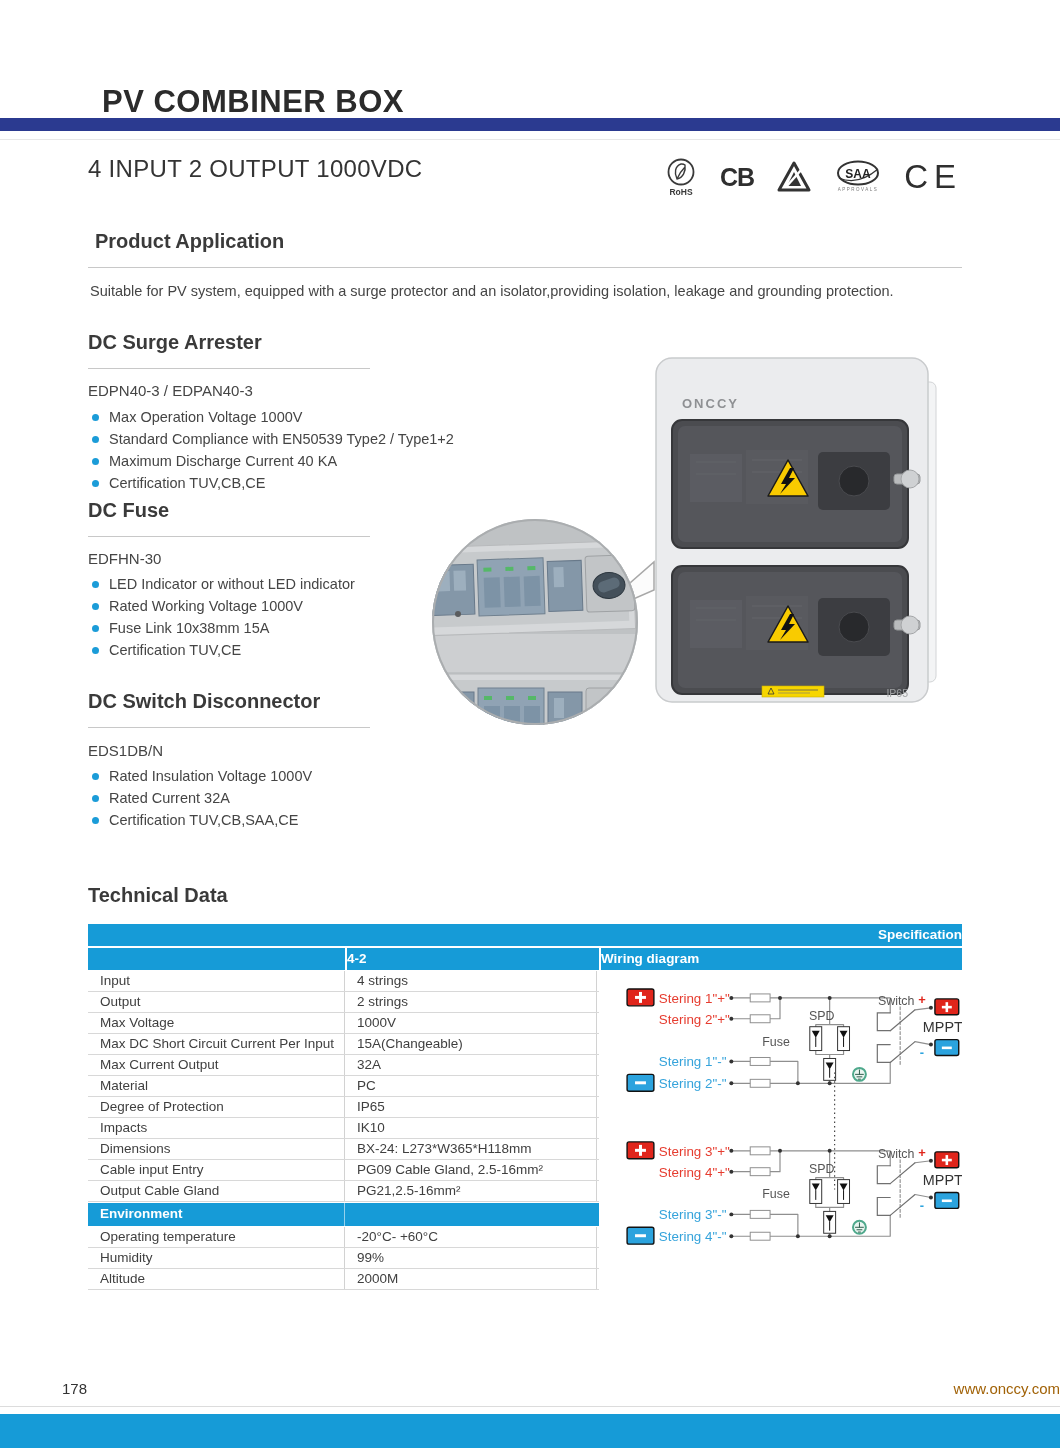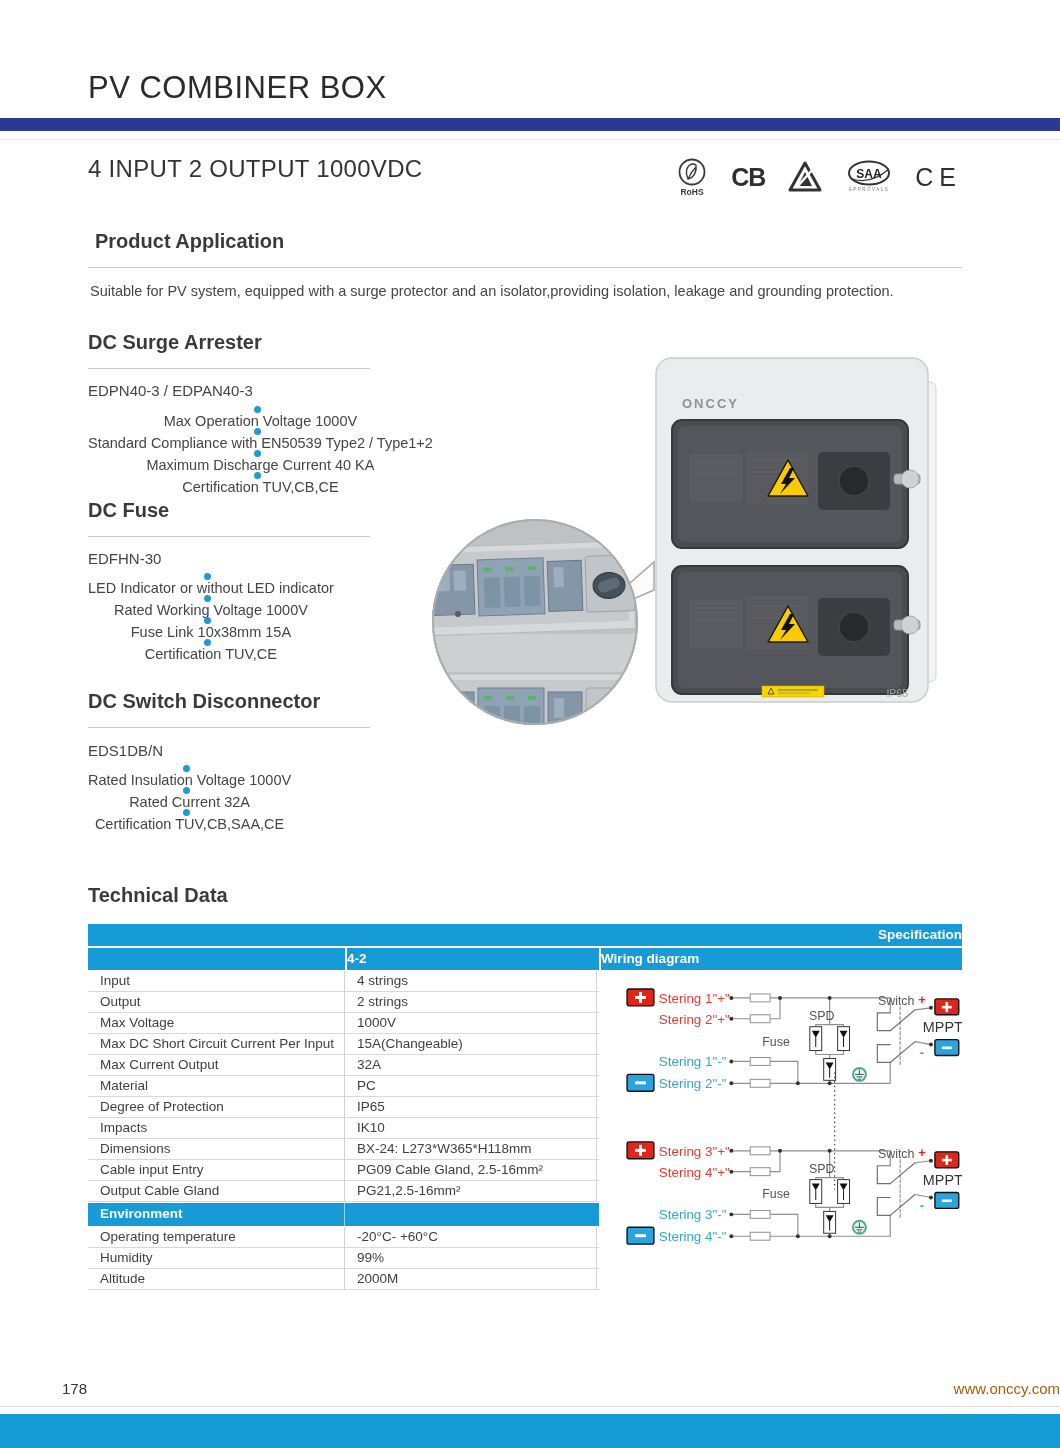--- a/index.html
+++ b/index.html
@@ -1,35 +1,35 @@
 <!DOCTYPE html>
 <html><head>
 <meta charset="utf-8">
 <style>
   html,body{margin:0;padding:0;background:#ffffff;}
   body{font-family:"Liberation Sans", sans-serif;color:#3d3d3d;}
   .page{position:relative;width:1060px;height:1448px;margin:0 auto;background:#fff;overflow:hidden;}
 
   
-  .page-title{position:absolute;left:88px;top:70px;font-size:31px;font-weight:400;letter-spacing:.5px;color:#2b2b2b;margin:0;}
+  .page-title{position:absolute;left:88px;top:70px;font-size:31px;font-weight:700;letter-spacing:.5px;color:#2b2b2b;margin:14px;}
   .navy-bar{position:absolute;left:0;top:118px;width:1060px;height:13px;background:#2b3a90;}
   .navy-subline{position:absolute;left:0;top:139px;width:1060px;height:1px;background:#e8e8e8;}
   .model-title{position:absolute;left:88px;top:155px;font-size:24px;color:#343434;letter-spacing:.3px;}
   .certs{position:absolute;right:98px;top:157px;display:flex;align-items:center;gap:22px;color:#2f2f2f;}
   .cert-cb{font-size:25px;font-weight:800;letter-spacing:-1px;}
-  .cert-ce{font-size:25px;font-weight:400;letter-spacing:6px;}
+  .cert-ce{font-size:33px;font-weight:400;letter-spacing:6px;}
 
   
   .sec-h{position:absolute;left:88px;font-size:20px;font-weight:600;color:#3a3a3a;margin:0;}
   .hr{position:absolute;left:88px;height:1px;background:#c8c8c8;}
   .desc{position:absolute;left:90px;top:283px;width:870px;font-size:14.5px;color:#454545;}
 
   .model-line{position:absolute;left:88px;font-size:15px;color:#454545;}
   .feat-list{position:absolute;left:88px;margin:0;padding:0;list-style:none;}
-  .feat-list li{display:flex;align-items:center;height:22px;font-size:14.5px;color:#454545;flex-direction:column;}
+  .feat-list li{display:flex;align-items:center;height:22px;font-size:14.5px;color:#454545;}
   .dot{width:7px;height:7px;border-radius:50%;background:#1b9cd8;margin:0 10px 0 4px;flex:0 0 7px;}
 
   
   .inset-circle{position:absolute;left:428px;top:516px;z-index:2;}
   .callout{position:absolute;left:588px;top:556px;z-index:1;}
   .box-photo{position:absolute;left:650px;top:356px;z-index:1;}
 
   
   .spec-table{position:absolute;left:88px;top:924px;width:874px;font-size:13.5px;}
   .t-head1{height:22px;line-height:22px;background:#169bd7;color:#fff;font-weight:bold;padding-left:12px;box-sizing:border-box;margin-bottom:2px;text-align:right;}

